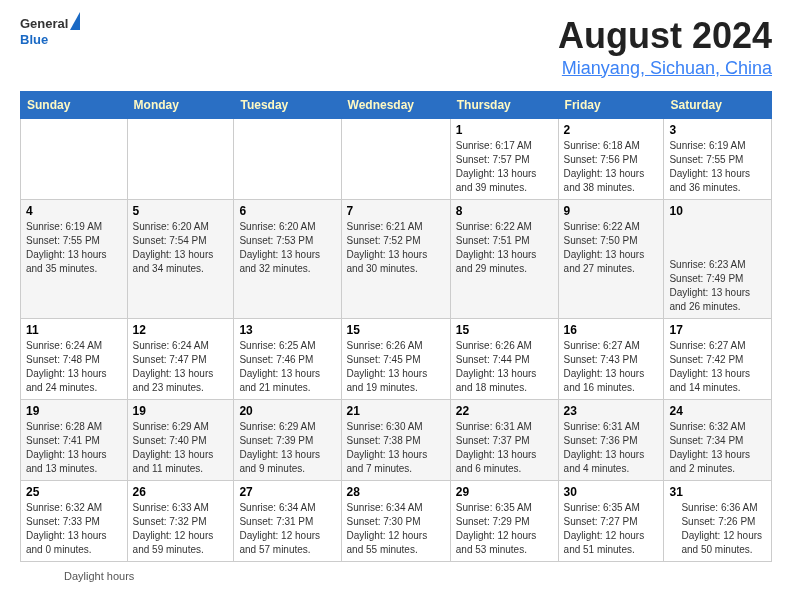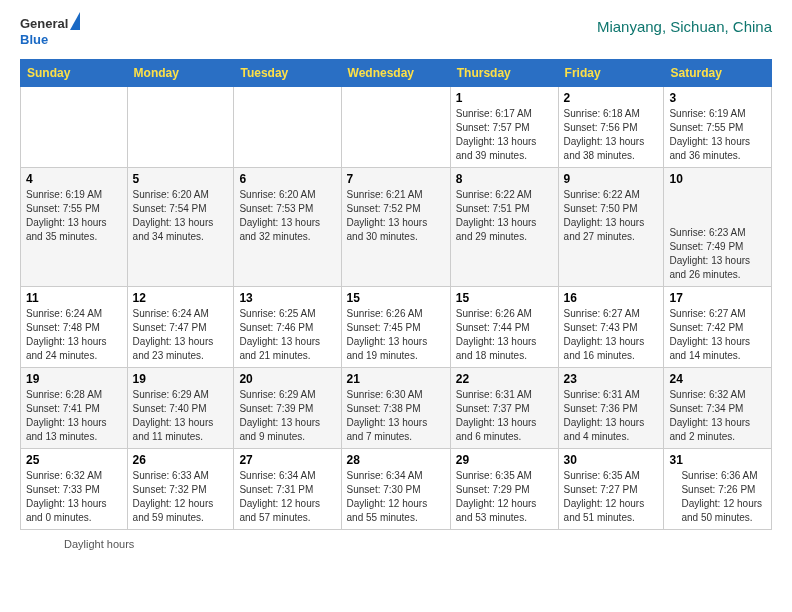--- a/index.html
+++ b/index.html
@@ -41,32 +41,33 @@
     .title-section {
       text-align: right;
     }
     .month-year {
       font-size: 36px;
       font-weight: bold;
       color: #222;
       line-height: 1.1;
     }
     .location {
-      font-size: 15px;
-      color: #0f766e;
+      font-size: 18px;
+      color: #3b82f6;
       margin-top: 2px;
+      text-decoration: underline;
     }
     .calendar-table {
       width: 100%;
       border-collapse: collapse;
       font-size: 11px;
     }
     .calendar-table th {
       background-color: #2a6fc4;
-      color: #fde047;
+      color: #fef9c3;
       text-align: left;
       padding: 6px 6px;
       font-size: 12px;
       font-weight: bold;
       border: 1px solid #2a6fc4;
     }
     .calendar-table td {
       border: 1px solid #ccc;
       vertical-align: top;
       padding: 4px 5px;
@@ -105,20 +106,21 @@
   <div class="logo">
     <div style="display:flex;align-items:flex-start;">
       <div class="logo-text">
         <span class="logo-general">General</span>
         <span class="logo-blue">Blue</span>
       </div>
       <div class="logo-triangle"></div>
     </div>
   </div>
   <div class="title-section">
+    <div class="month-year">August 2024</div>
     <div class="location">Mianyang, Sichuan, China</div>
   </div>
 </div>
 
 <table class="calendar-table">
   <thead>
     <tr>
     <th>Sunday</th>
         <th>Monday</th>
         <th>Tuesday</th>

